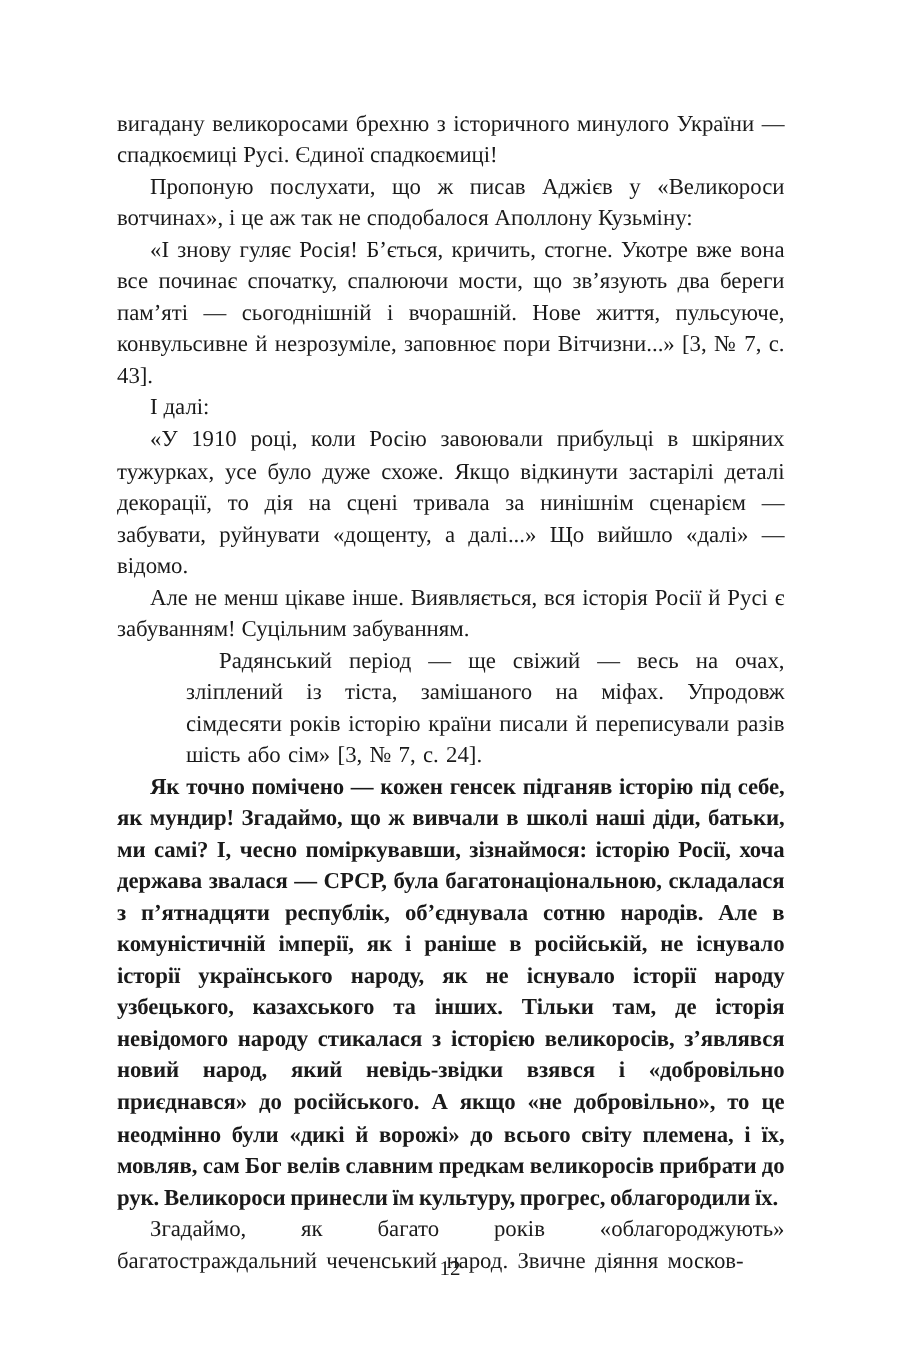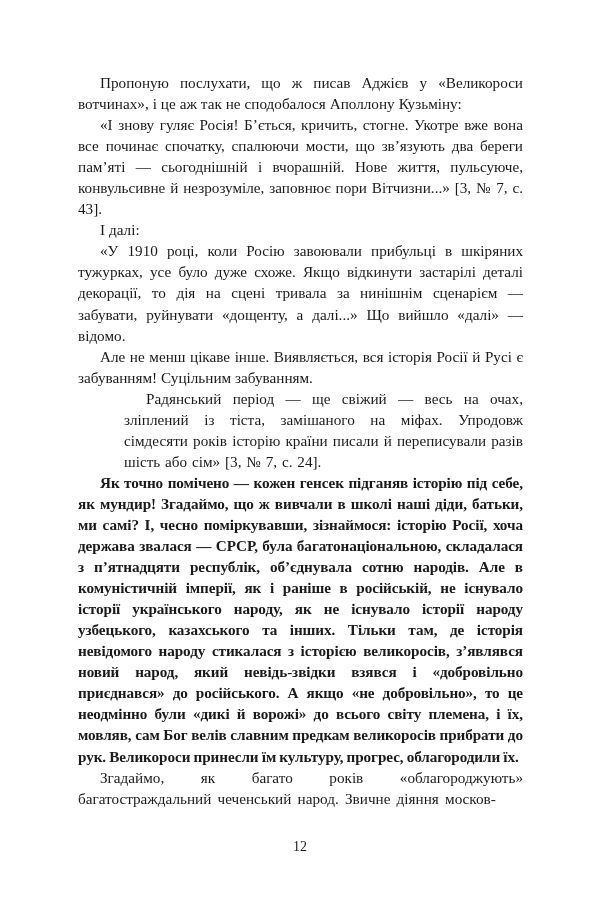--- a/index.html
+++ b/index.html
@@ -79,20 +79,21 @@
     font-family: "Liberation Serif", "DejaVu Serif", serif;
   }
 </style>
 </head>
 <body>
 
 <div class="page">
 
   <div class="text-block">
 
+    <p class="para cont">вигадану великоросами брехню з історичного минулого України — спадкоємиці Русі. Єдиної спадкоємиці!</p>
 
     <p class="para">Пропоную послухати, що ж писав Аджієв у «Великороси вотчинах», і це аж так не сподобалося Аполлону Кузьміну:</p>
 
     <p class="para">«І знову гуляє Росія! Б’ється, кричить, стогне. Укотре вже вона все починає спочатку, спалюючи мости, що зв’язують два береги пам’яті — сьогоднішній і вчорашній. Нове життя, пульсуюче, конвульсивне й незрозуміле, заповнює пори Вітчизни...» [3, № 7, с. 43].</p>
 
     <p class="para">І далі:</p>
 
     <p class="para">«У 1910 році, коли Росію завоювали прибульці в шкіряних тужурках, усе було дуже схоже. Якщо відкинути застарілі деталі декорації, то дія на сцені тривала за нинішнім сценарієм — забувати, руйнувати «дощенту, а далі...» Що вийшло «далі» — відомо.</p>
 
     <p class="para">Але не менш цікаве інше. Виявляється, вся історія Росії й Русі є забуванням! Суцільним забуванням.</p>

